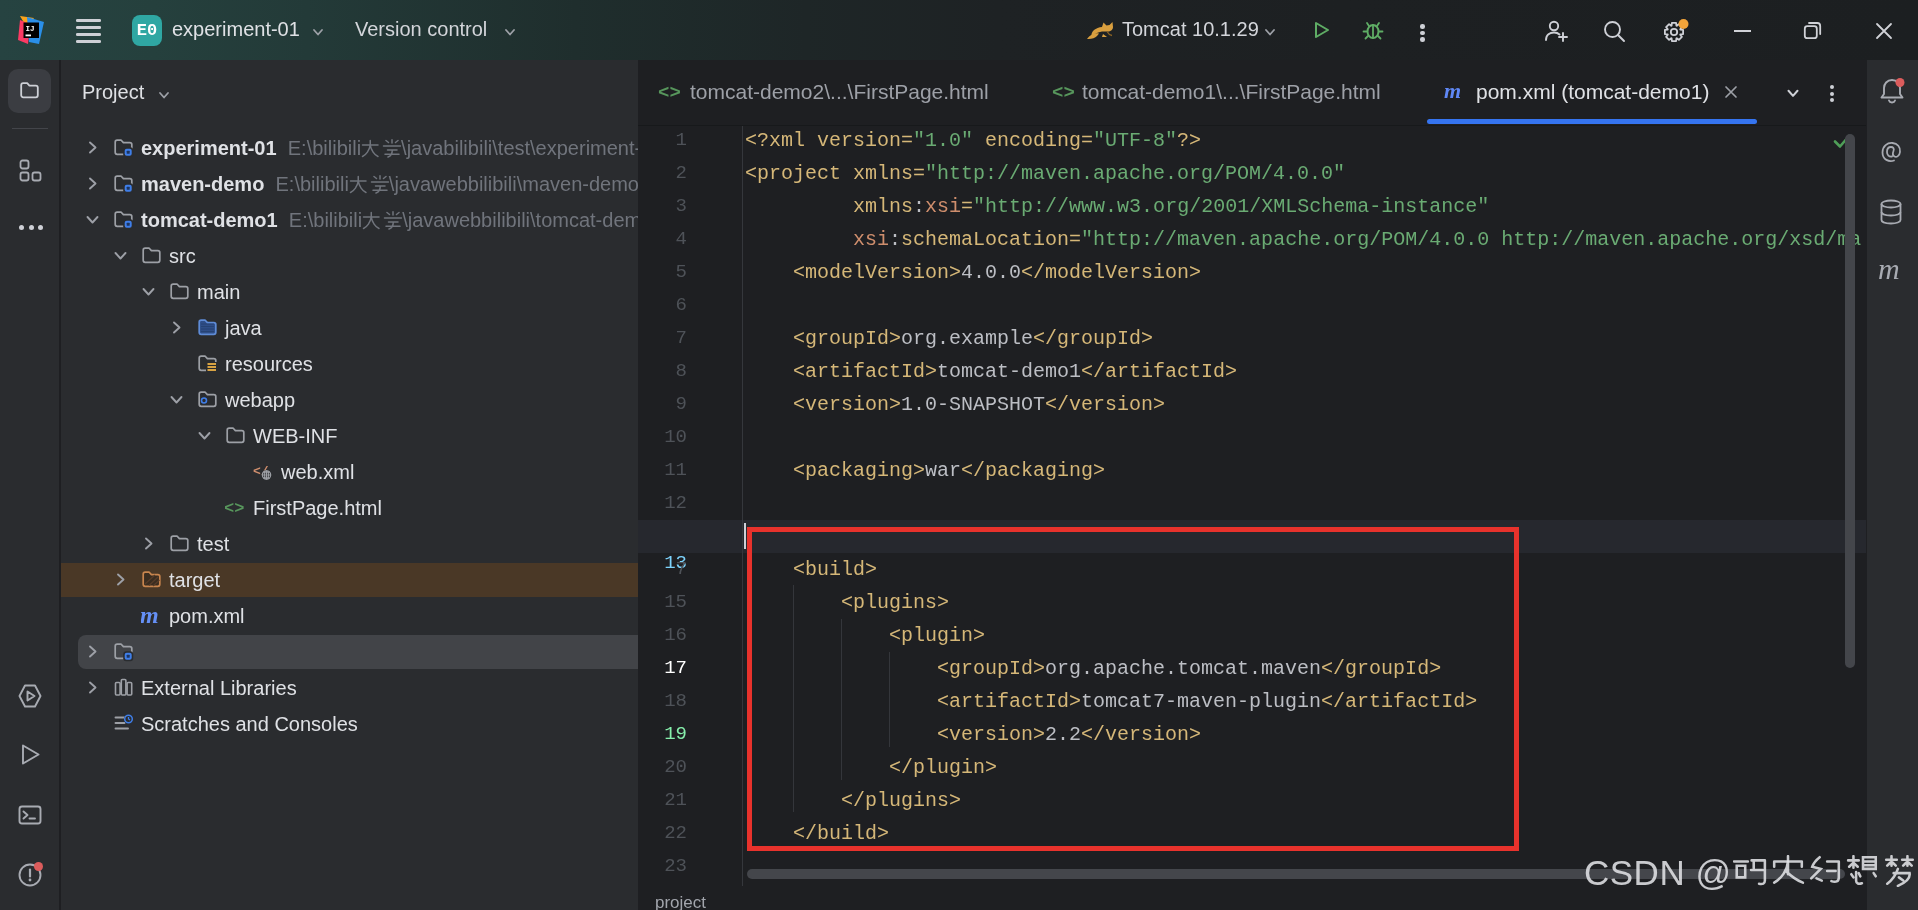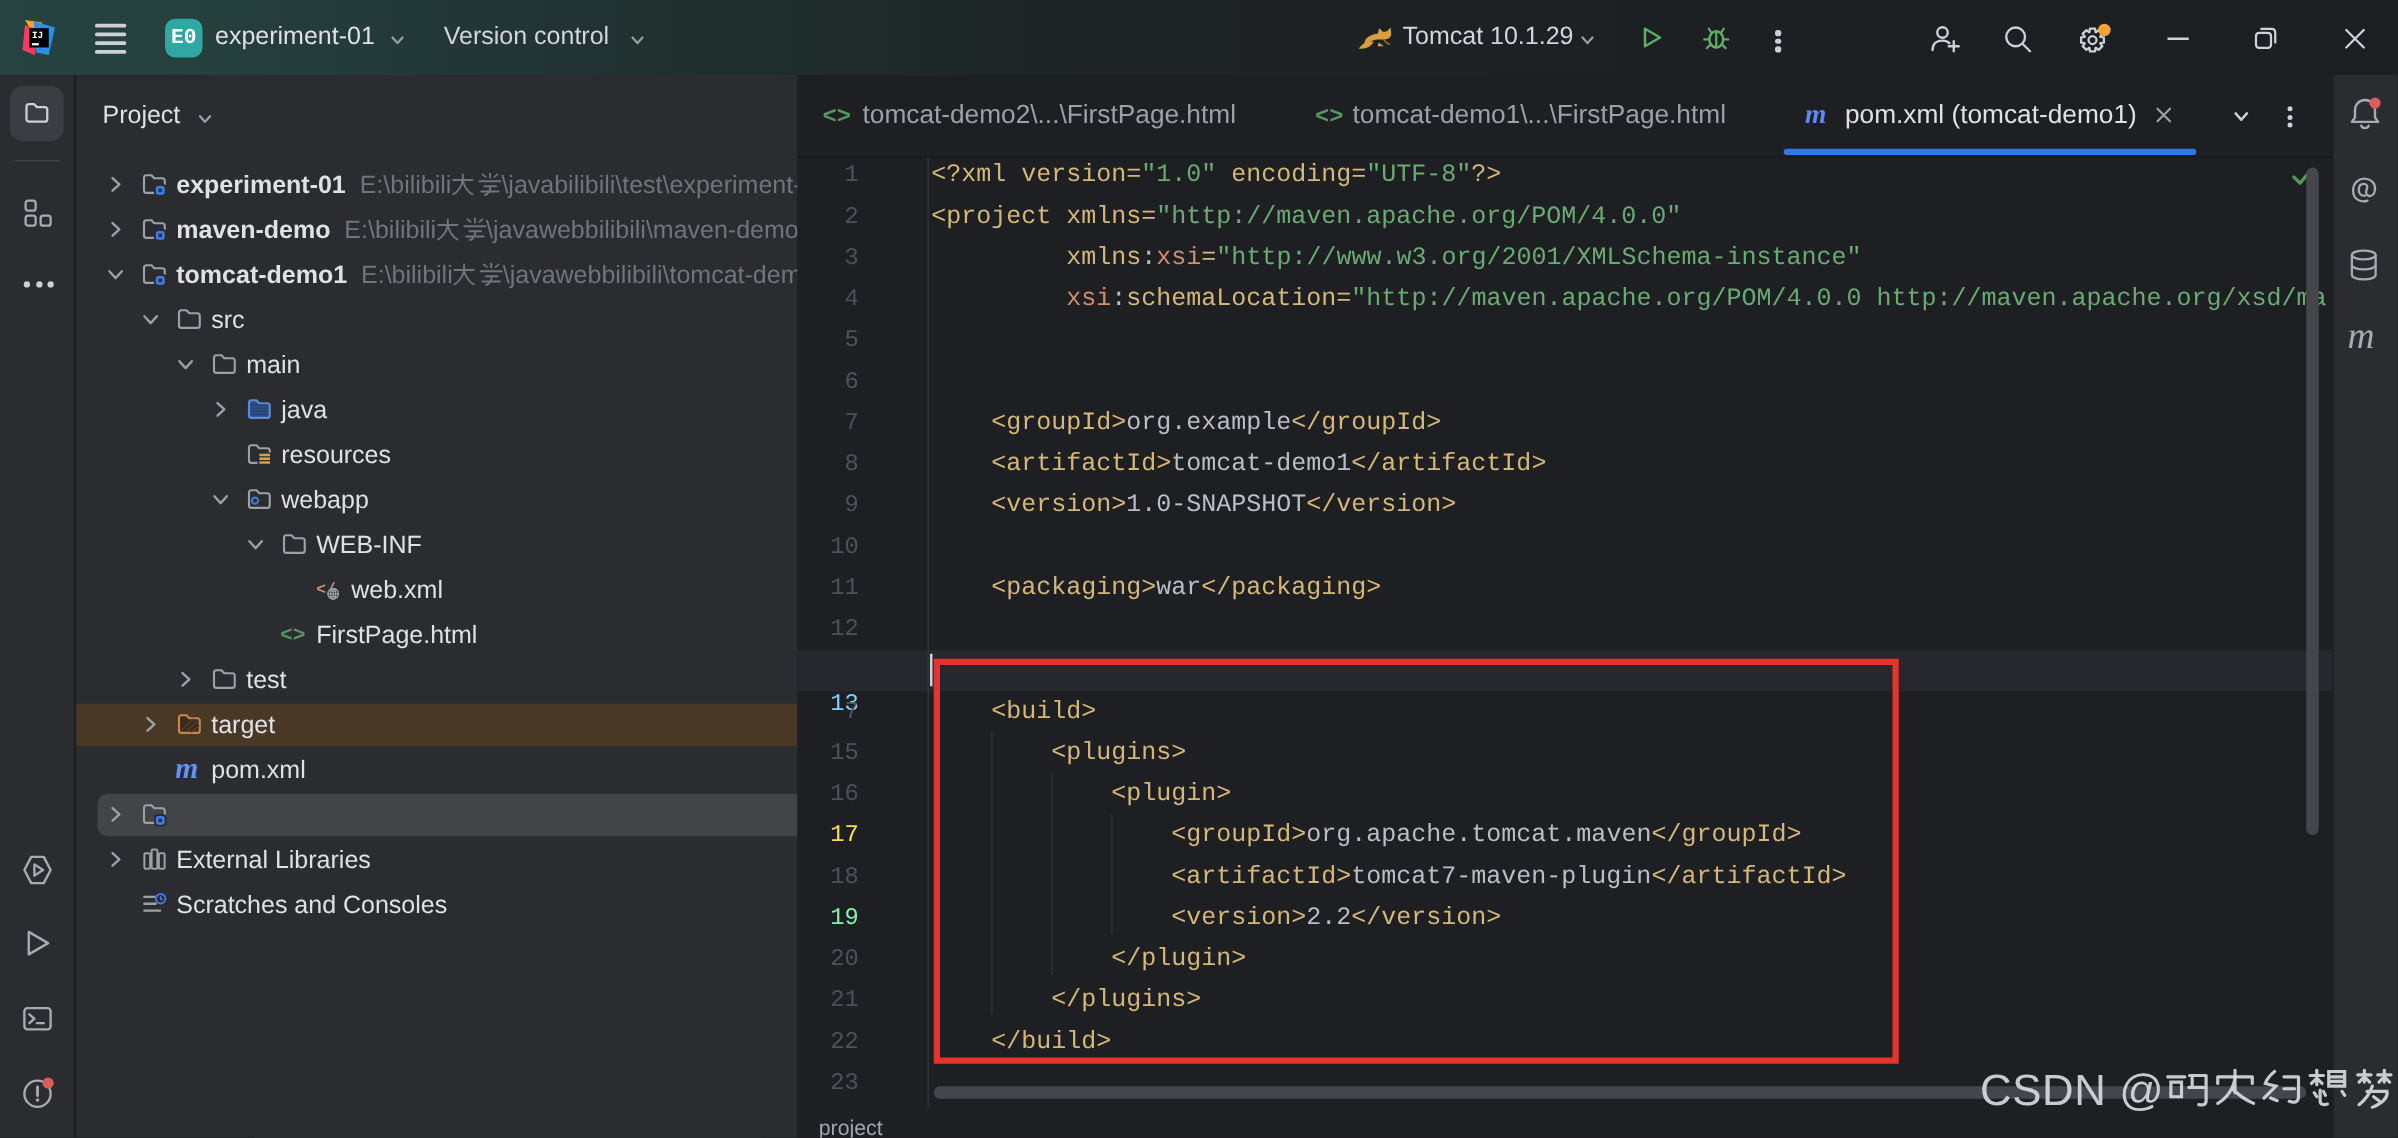--- a/index.html
+++ b/index.html
@@ -314,39 +314,40 @@
 <div class="abs" style="left:251px;top:592px;width:1px;height:95px;background:#34363b"></div>
 <div class="ln" style="left:3px;top:63.5px;color:#4e5258">1</div>
 <div class="cl" style="left:107px;top:63.5px"><span class="t">&lt;?xml version=</span><span class="g">"1.0"</span><span class="t"> encoding=</span><span class="g">"UTF-8"</span><span class="t">?&gt;</span></div>
 <div class="ln" style="left:3px;top:96.5px;color:#4e5258">2</div>
 <div class="cl" style="left:107px;top:96.5px"><span class="t">&lt;project xmlns=</span><span class="g">"http://maven.apache.org/POM/4.0.0"</span></div>
 <div class="ln" style="left:3px;top:129.5px;color:#4e5258">3</div>
 <div class="cl" style="left:107px;top:129.5px">         <span class="t">xmlns</span><span class="w">:</span><span class="o">xsi</span><span class="t">=</span><span class="g">"http://www.w3.org/2001/XMLSchema-instance"</span></div>
 <div class="ln" style="left:3px;top:162.5px;color:#4e5258">4</div>
 <div class="cl" style="left:107px;top:162.5px">         <span class="o">xsi</span><span class="w">:</span><span class="t">schemaLocation=</span><span class="g">"http://maven.apache.org/POM/4.0.0 http://maven.apache.org/xsd/ma</span></div>
 <div class="ln" style="left:3px;top:195.5px;color:#4e5258">5</div>
+<div class="cl" style="left:107px;top:195.5px">    <span class="t">&lt;modelVersion&gt;</span><span class="w">4.0.0</span><span class="t">&lt;/modelVersion&gt;</span></div>
 <div class="ln" style="left:3px;top:228.5px;color:#4e5258">6</div>
 <div class="ln" style="left:3px;top:261.5px;color:#4e5258">7</div>
 <div class="cl" style="left:107px;top:261.5px">    <span class="t">&lt;groupId&gt;</span><span class="w">org.example</span><span class="t">&lt;/groupId&gt;</span></div>
 <div class="ln" style="left:3px;top:294.5px;color:#4e5258">8</div>
 <div class="cl" style="left:107px;top:294.5px">    <span class="t">&lt;artifactId&gt;</span><span class="w">tomcat-demo1</span><span class="t">&lt;/artifactId&gt;</span></div>
 <div class="ln" style="left:3px;top:327.5px;color:#4e5258">9</div>
 <div class="cl" style="left:107px;top:327.5px">    <span class="t">&lt;version&gt;</span><span class="w">1.0-SNAPSHOT</span><span class="t">&lt;/version&gt;</span></div>
 <div class="ln" style="left:3px;top:360.5px;color:#4e5258">10</div>
 <div class="ln" style="left:3px;top:393.5px;color:#4e5258">11</div>
 <div class="cl" style="left:107px;top:393.5px">    <span class="t">&lt;packaging&gt;</span><span class="w">war</span><span class="t">&lt;/packaging&gt;</span></div>
 <div class="ln" style="left:3px;top:426.5px;color:#4e5258">12</div>
 <div class="ln" style="left:3px;top:487px;color:#7dd3fc">13</div>
 <div class="ln" style="left:3px;top:492.5px;color:#4e5258">7</div>
 <div class="cl" style="left:107px;top:492.5px">    <span class="t">&lt;build&gt;</span></div>
 <div class="ln" style="left:3px;top:525.5px;color:#4e5258">15</div>
 <div class="cl" style="left:107px;top:525.5px">        <span class="t">&lt;plugins&gt;</span></div>
 <div class="ln" style="left:3px;top:558.5px;color:#4e5258">16</div>
 <div class="cl" style="left:107px;top:558.5px">            <span class="t">&lt;plugin&gt;</span></div>
-<div class="ln" style="left:3px;top:591.5px;color:#fde047">17</div>
+<div class="ln" style="left:3px;top:591.5px;color:#ffffff">17</div>
 <div class="cl" style="left:107px;top:591.5px">                <span class="t">&lt;groupId&gt;</span><span class="w">org.apache.tomcat.maven</span><span class="t">&lt;/groupId&gt;</span></div>
 <div class="ln" style="left:3px;top:624.5px;color:#4e5258">18</div>
 <div class="cl" style="left:107px;top:624.5px">                <span class="t">&lt;artifactId&gt;</span><span class="w">tomcat7-maven-plugin</span><span class="t">&lt;/artifactId&gt;</span></div>
 <div class="ln" style="left:3px;top:657.5px;color:#86efac">19</div>
 <div class="cl" style="left:107px;top:657.5px">                <span class="t">&lt;version&gt;</span><span class="w">2.2</span><span class="t">&lt;/version&gt;</span></div>
 <div class="ln" style="left:3px;top:690.5px;color:#4e5258">20</div>
 <div class="cl" style="left:107px;top:690.5px">            <span class="t">&lt;/plugin&gt;</span></div>
 <div class="ln" style="left:3px;top:723.5px;color:#4e5258">21</div>
 <div class="cl" style="left:107px;top:723.5px">        <span class="t">&lt;/plugins&gt;</span></div>
 <div class="ln" style="left:3px;top:756.5px;color:#4e5258">22</div>

